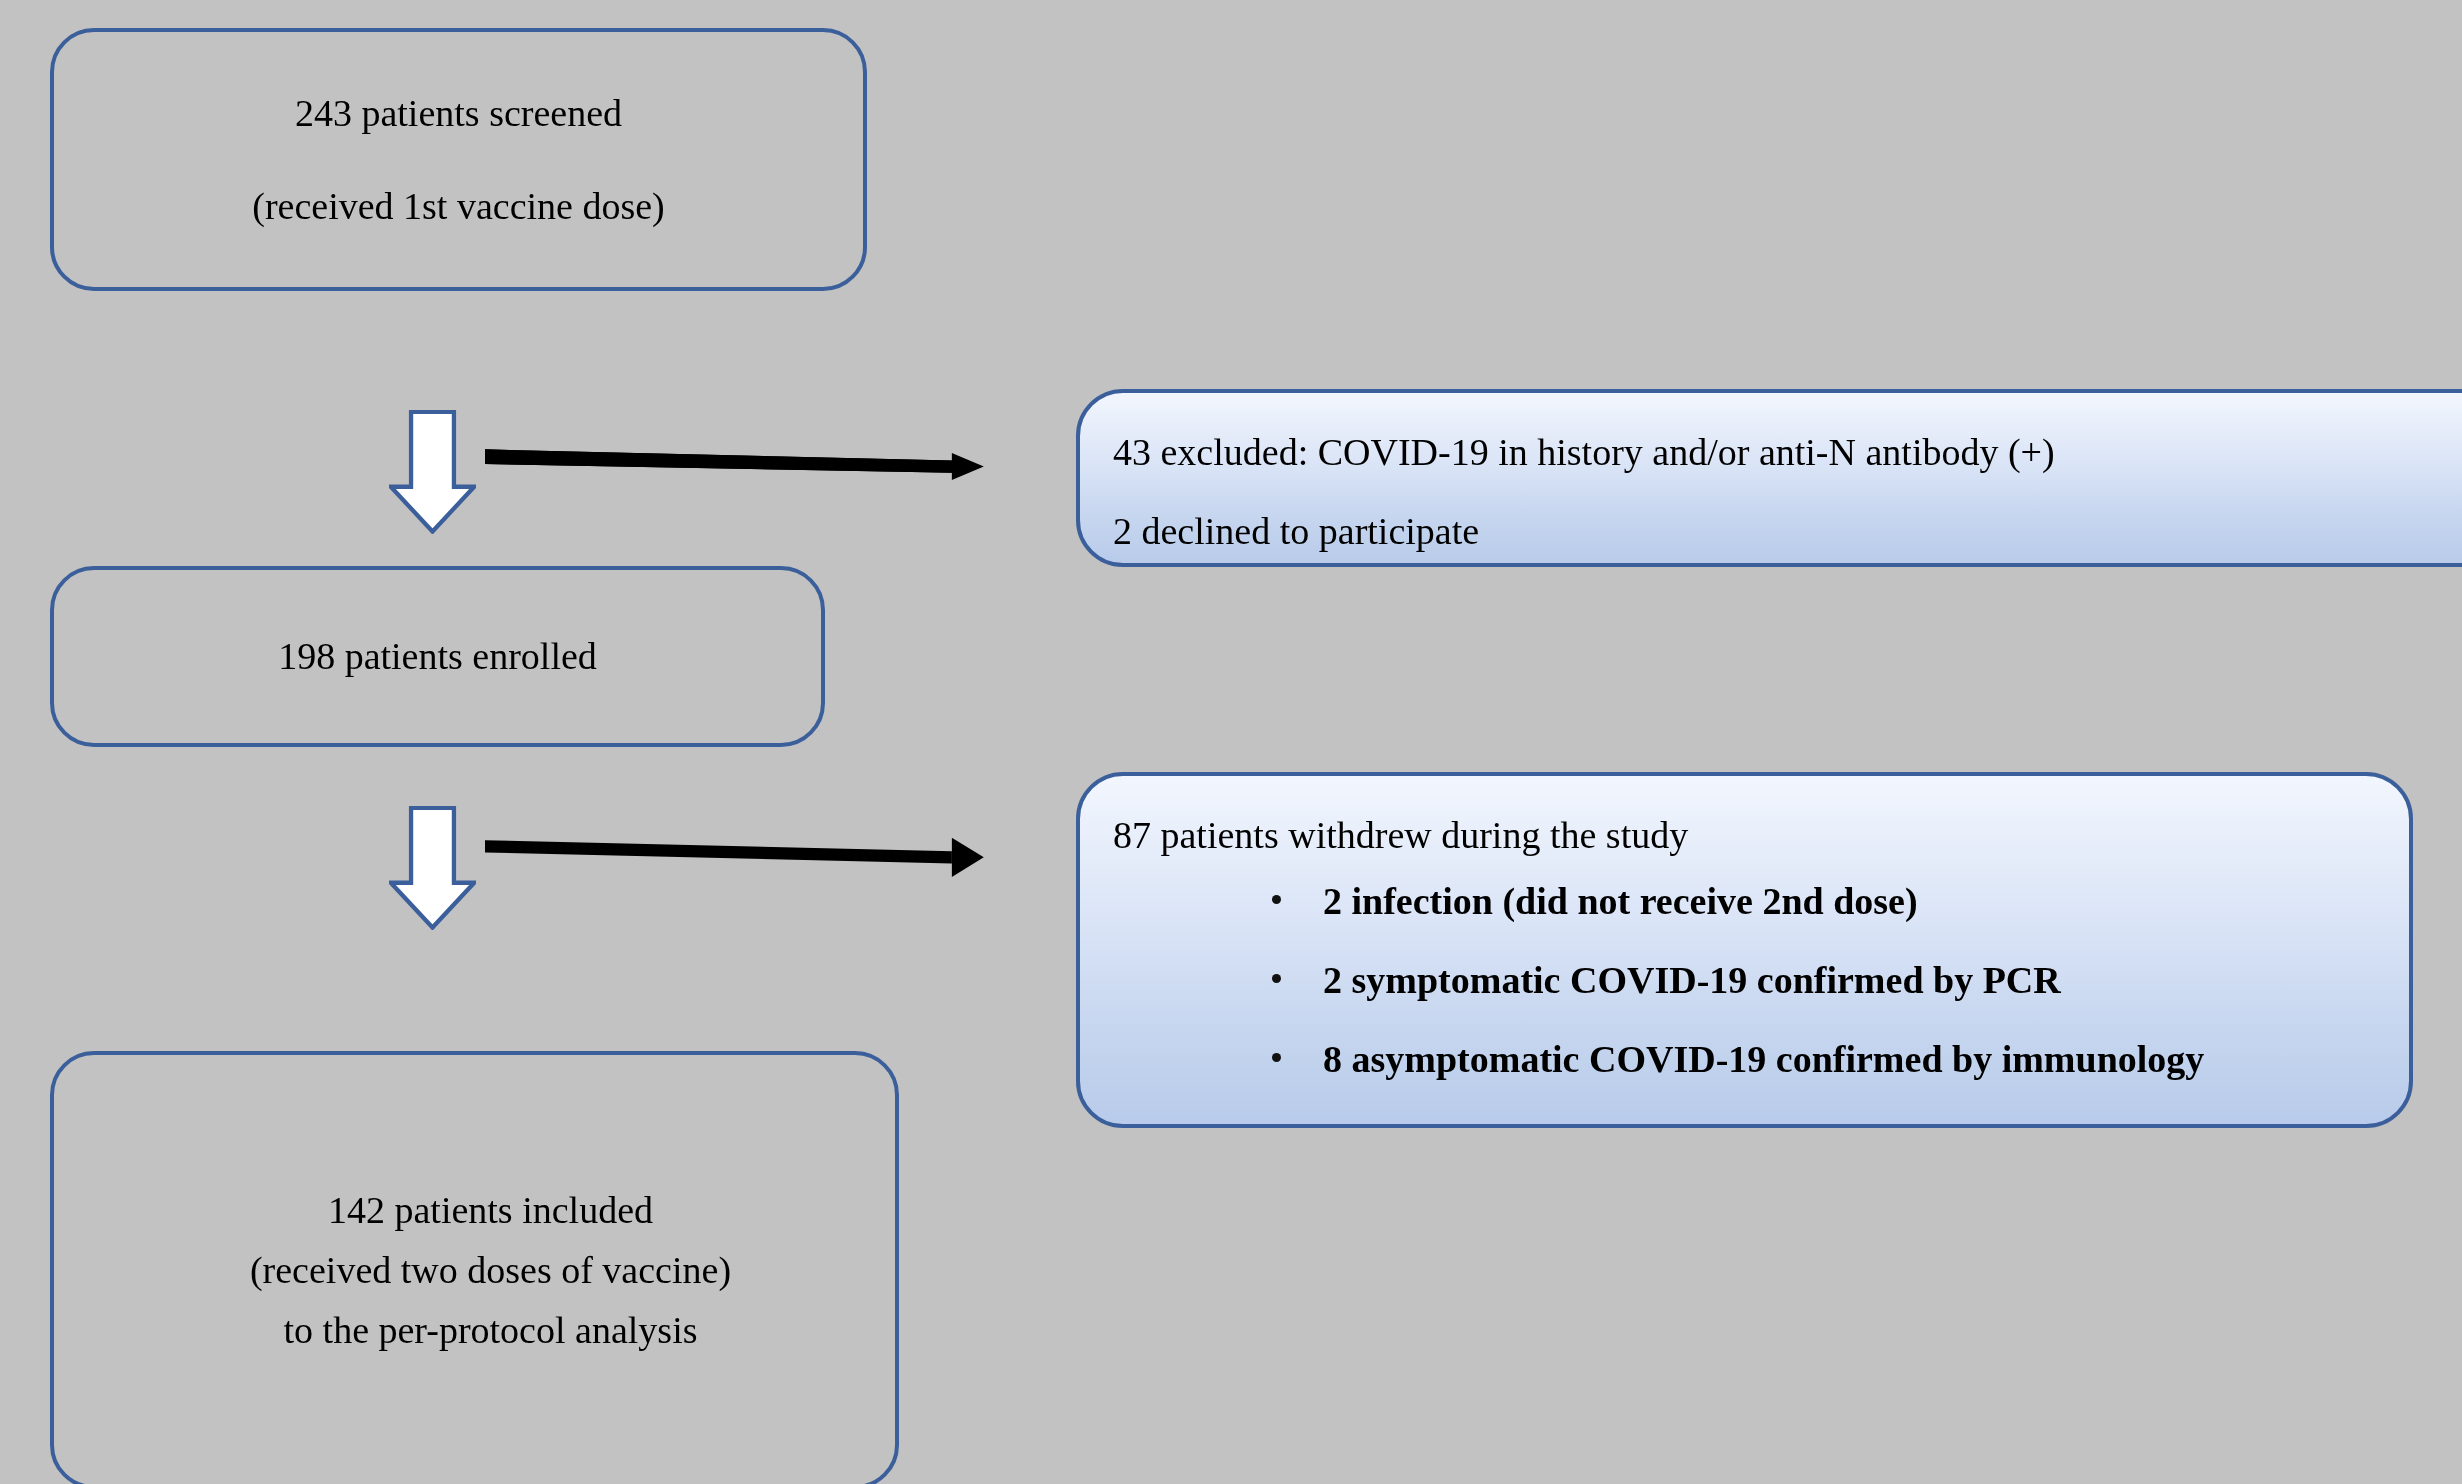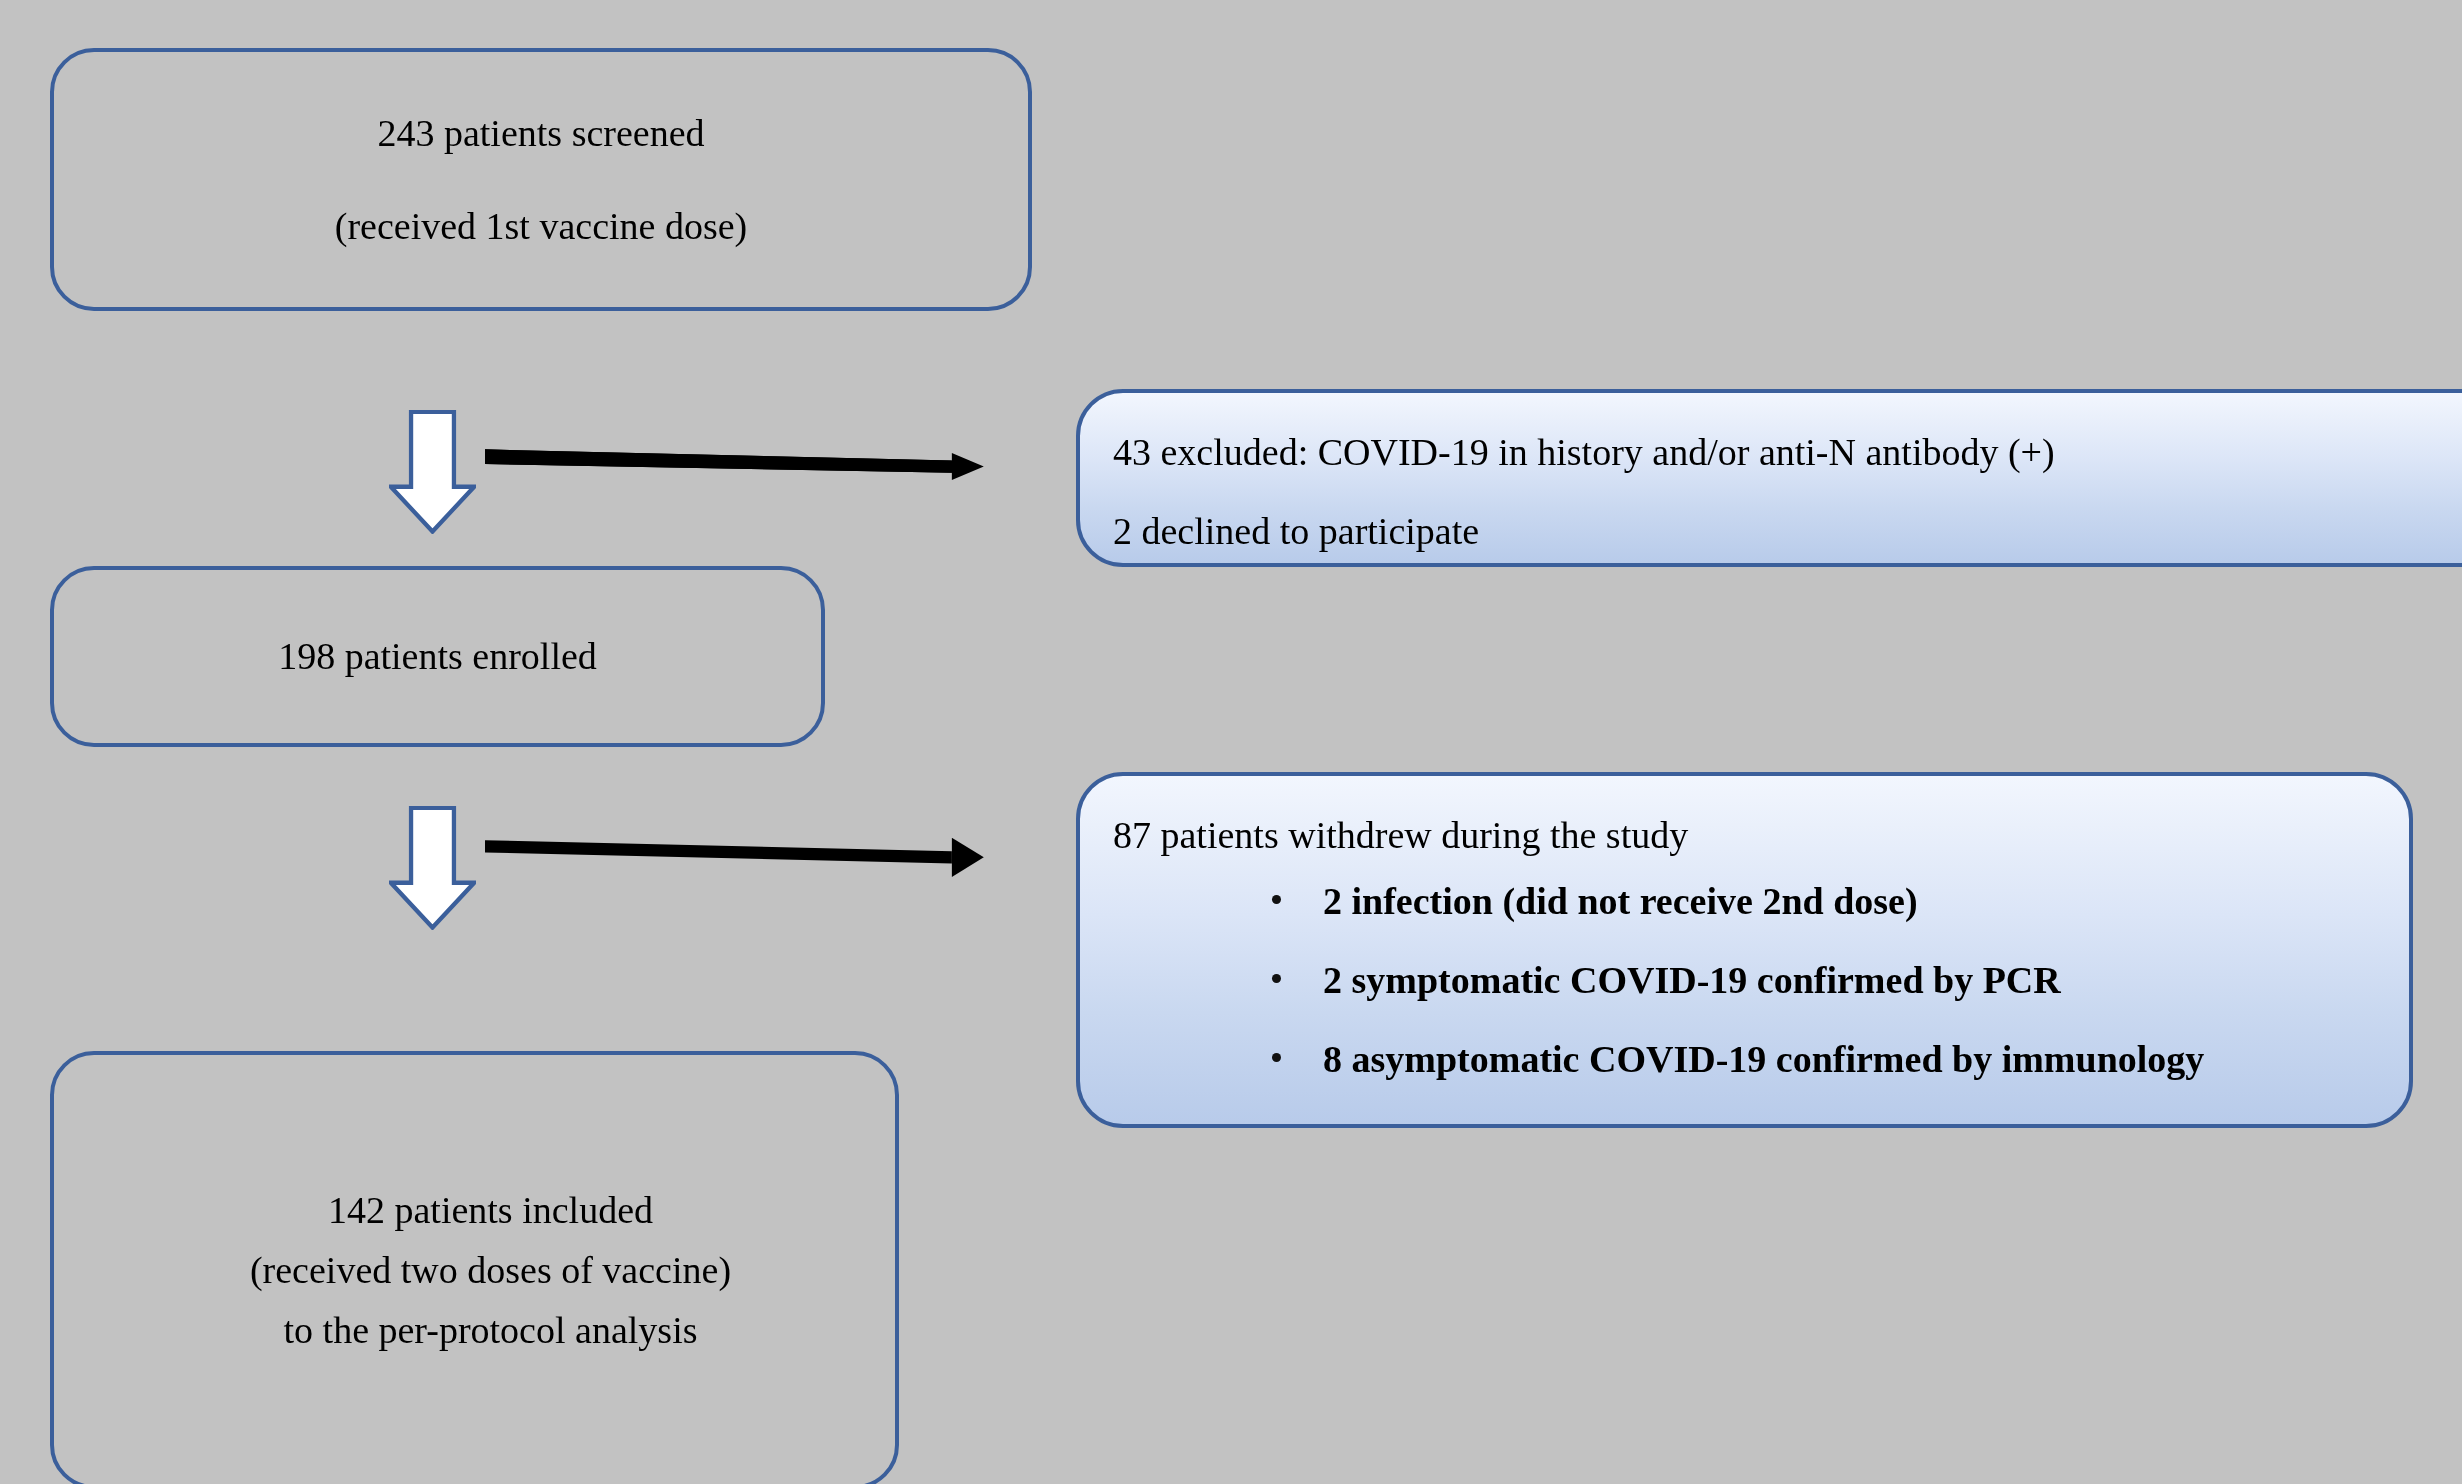--- a/index.html
+++ b/index.html
@@ -100,21 +100,21 @@
     position: absolute;
     height: 49px;
   }
   .h-arrow svg { display: block; width: 100%; height: 100%; }
 </style>
 </head>
 <body>
 
 <div id="canvas">
 
-  <div class="node-box" style="left:50px; top:48px; width:982px; height:263px;gap:32px;">
+  <div class="node-box" style="left:50px; top:28px; width:817px; height:263px;gap:32px;">
     <span class="line">243 patients screened</span>
     <span class="line">(received 1st vaccine dose)</span>
   </div>
 
   <div class="block-arrow" style="left:389px; top:410px;">
     <svg viewBox="0 0 142 202" preserveAspectRatio="none">
       <polygon points="36,3 106,3 106,125 139,125 71,198 3,125 36,125" fill="#ffffff" stroke="#3b5f9b" stroke-width="7" stroke-linejoin="miter"></polygon>
     </svg>
   </div>
 

